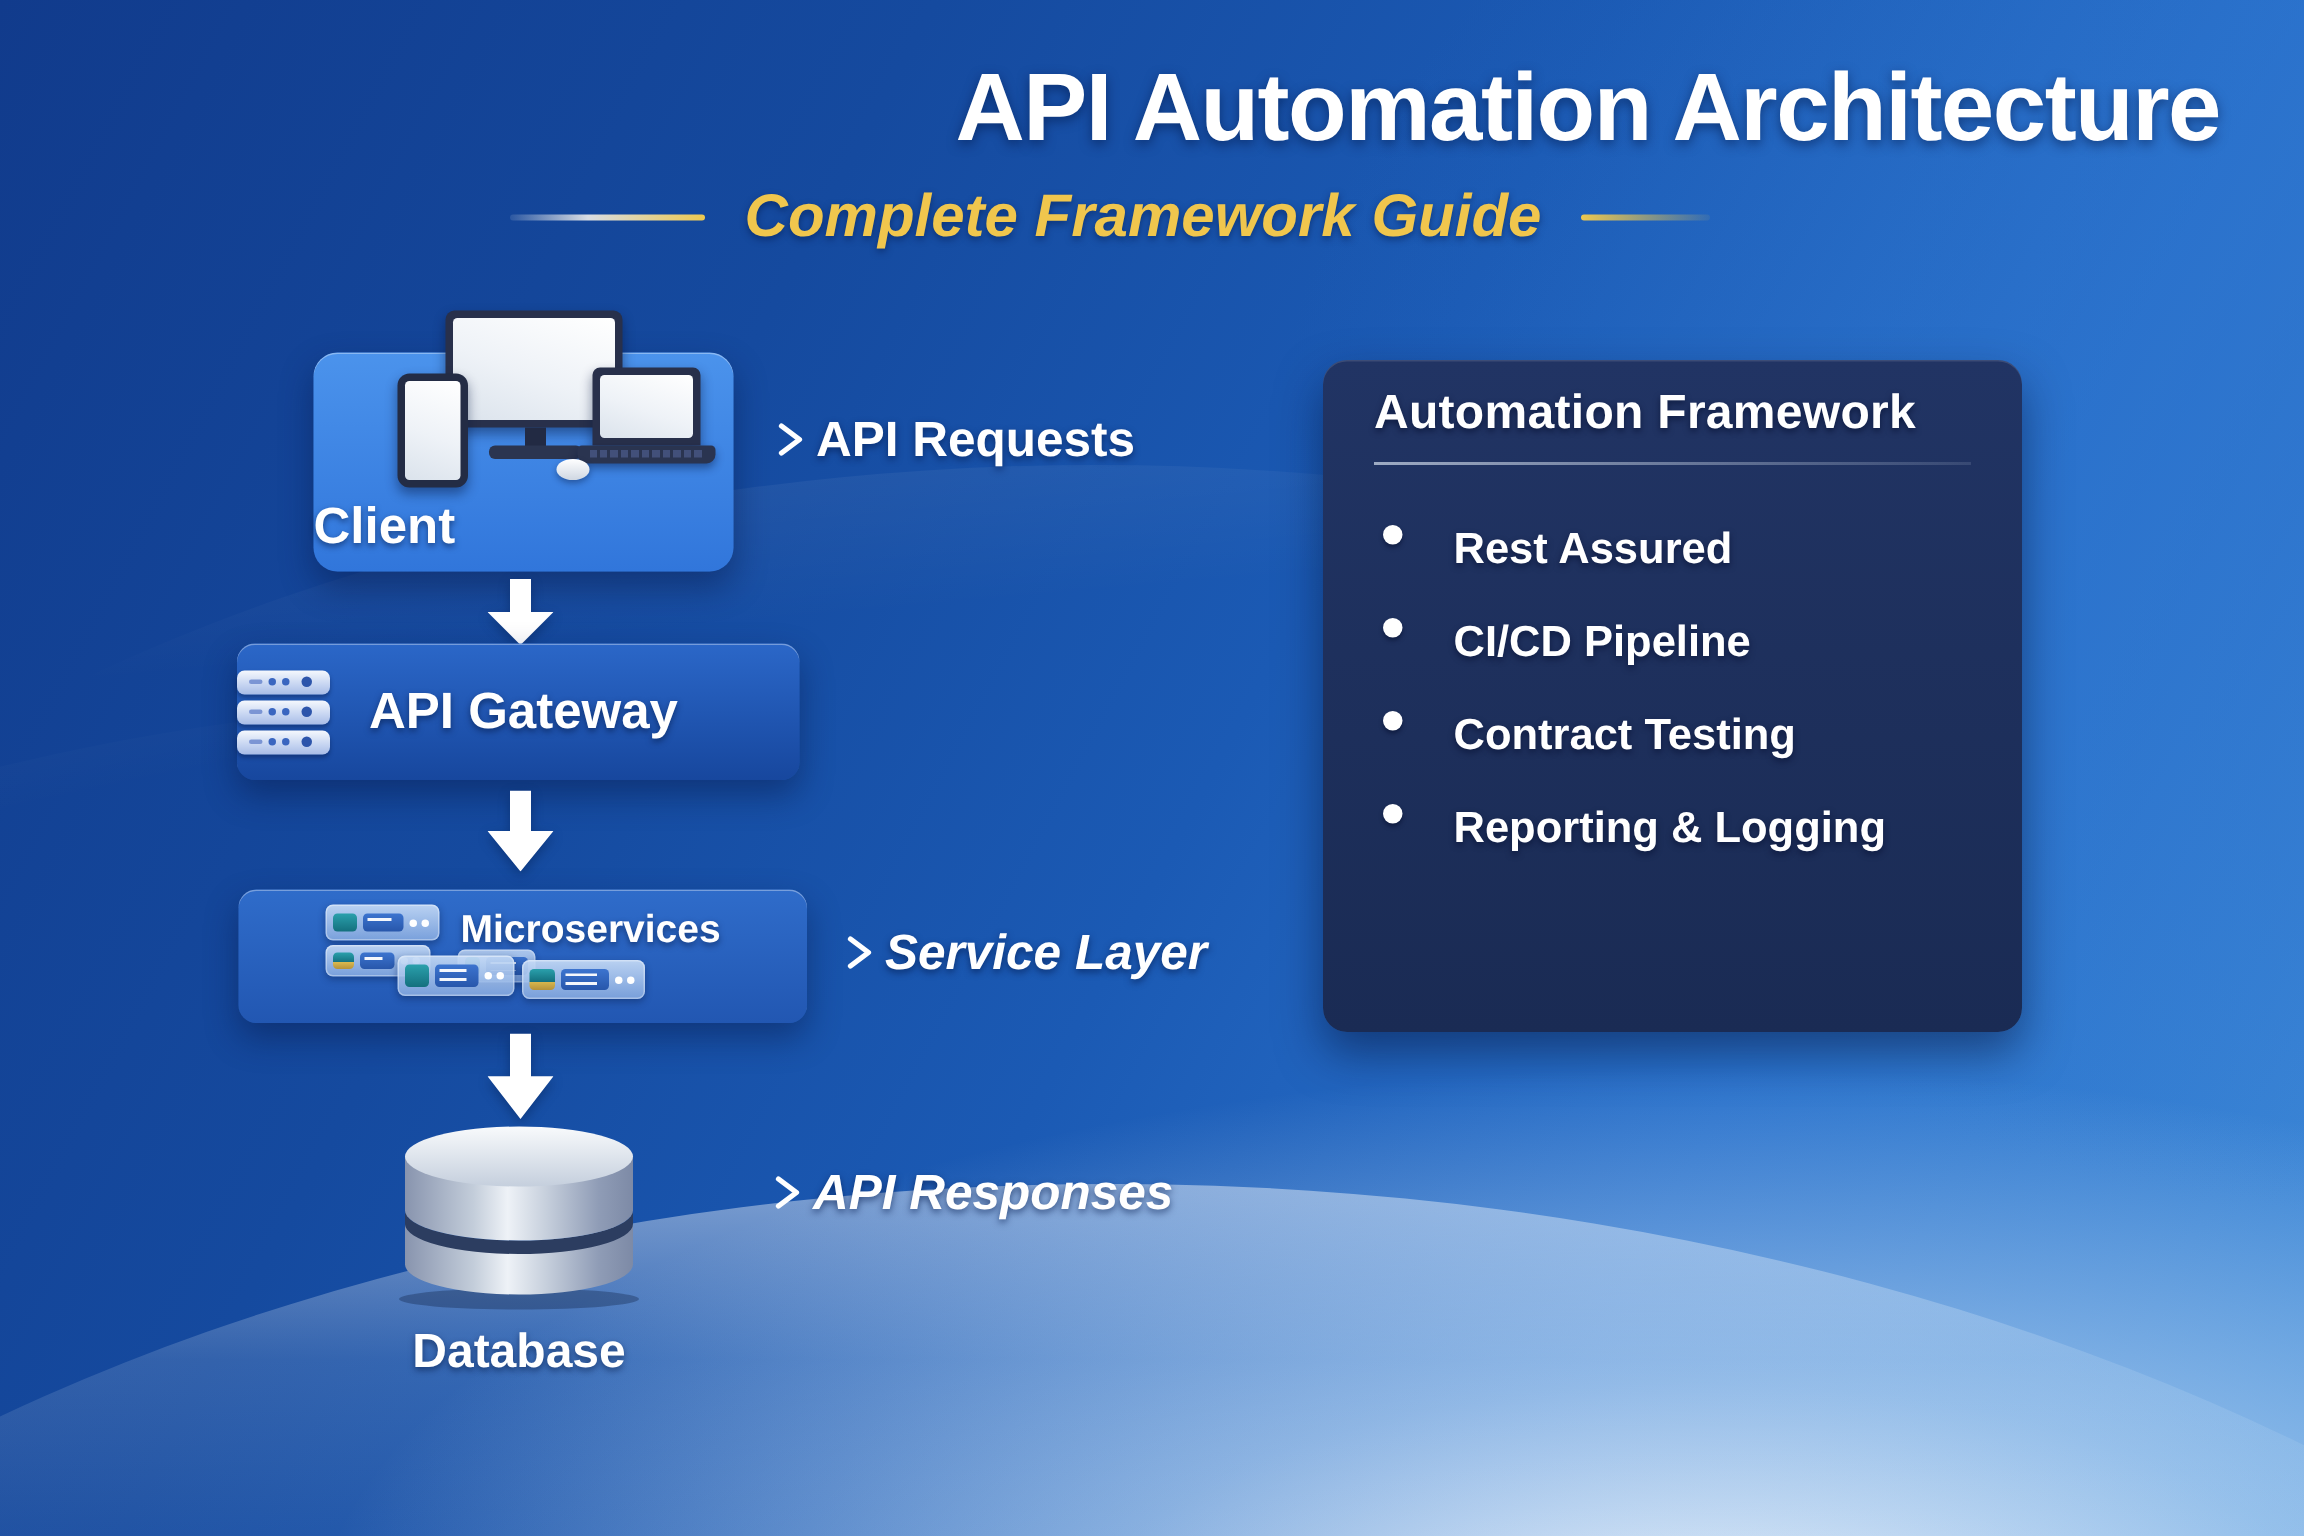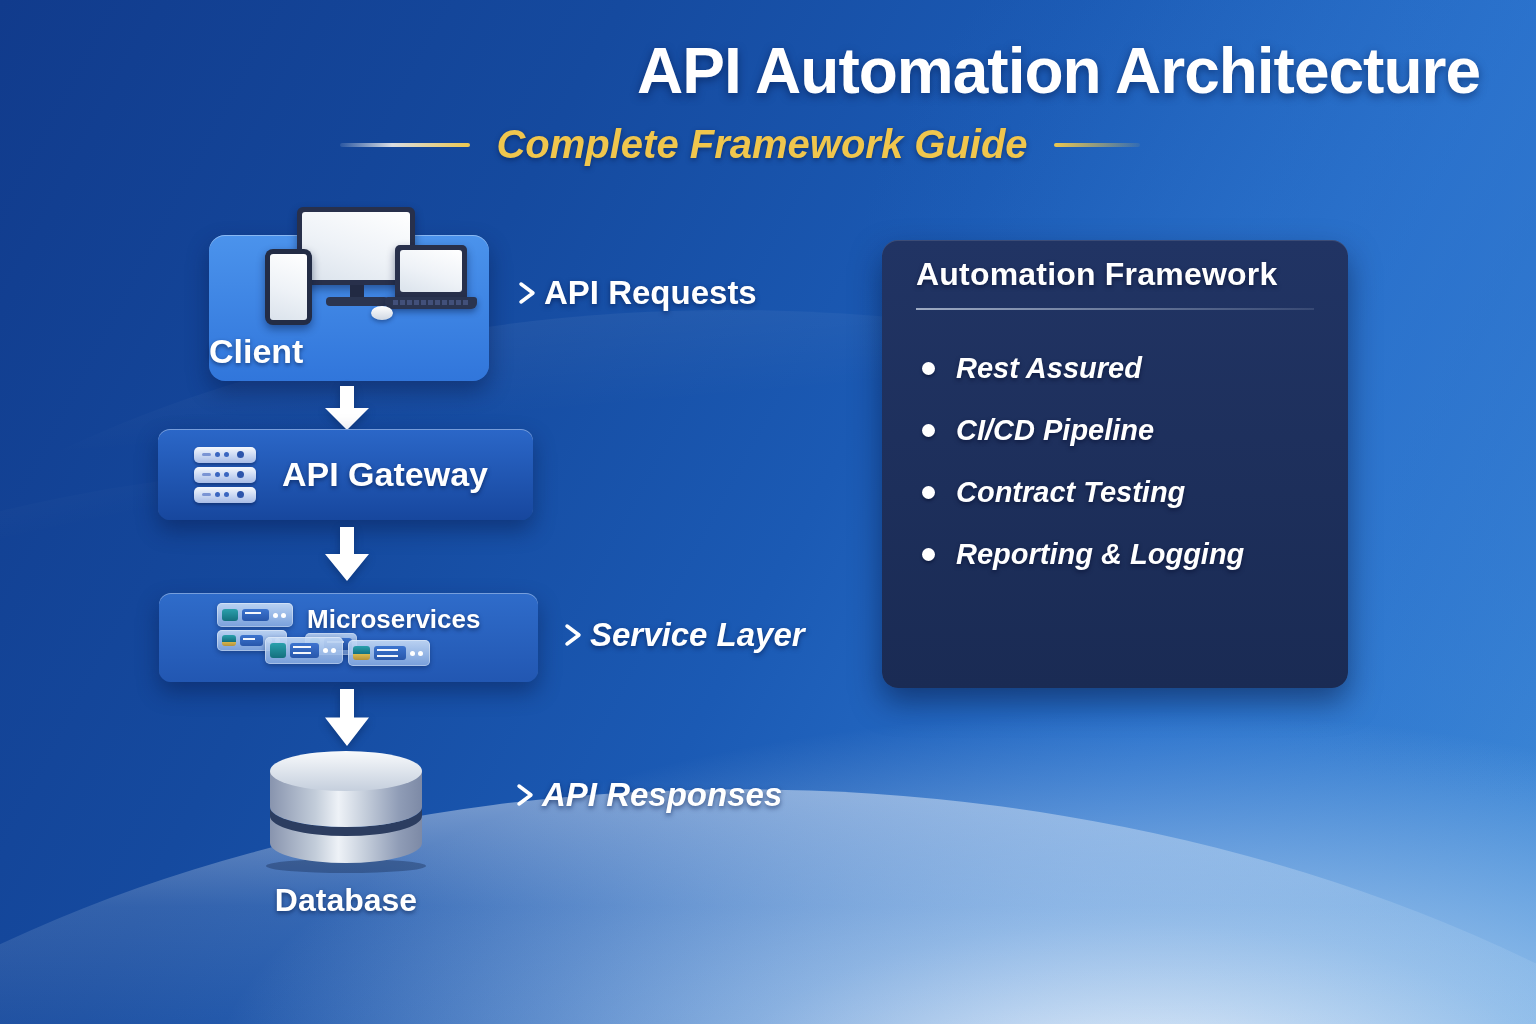--- a/index.html
+++ b/index.html
@@ -51,21 +51,21 @@
   .laptop-screen{left:170px;top:38px;width:72px;height:52px;border-radius:5px 5px 0 0;}
   .laptop-base{position:absolute;left:160px;top:90px;width:92px;height:12px;border-radius:3px 3px 6px 6px;
     background:#2a3450;box-shadow:0 3px 6px rgba(5,20,60,0.45);}
   .laptop-base::before{content:"";position:absolute;left:8px;right:8px;top:3px;height:5px;
     background:repeating-linear-gradient(90deg,#42507a 0 5px,#2a3450 5px 7px);}
   .mouse{position:absolute;left:146px;top:99px;width:22px;height:14px;border-radius:50%;
     background:linear-gradient(180deg,#ffffff,#cfd7e2);box-shadow:0 2px 4px rgba(5,20,60,0.4);}
 
   
   .gateway-box{left:158px;top:429px;width:375px;height:91px;display:flex;align-items:center;
-    padding-left:36px;gap:26px;box-sizing:border-box;
+    gap:26px;box-sizing:border-box;
     background:linear-gradient(180deg,#2b67c8 0%,#17479e 100%);}
   .gateway-box .box-label{font-size:34px;}
   .server-stack{display:flex;flex-direction:column;gap:4px;}
   .server-bar{width:62px;height:16px;border-radius:5px;display:flex;align-items:center;gap:4px;
     padding:0 8px;box-sizing:border-box;
     background:linear-gradient(180deg,#f5f8fd 0%,#c5d4f1 60%,#a8bce6 100%);
     box-shadow:0 2px 3px rgba(6,25,70,0.45);}
   .sb-dot{border-radius:50%;background:#3a66c0;}
   .sb-dot.small{width:5px;height:5px;}
   .sb-dot.big{width:7px;height:7px;margin-left:auto;margin-right:4px;background:#2d55ab;}
@@ -117,21 +117,21 @@
   
   .panel{position:absolute;left:882px;top:240px;width:466px;height:448px;box-sizing:border-box;
     border-radius:16px;padding:16px 34px 0 34px;
     background:linear-gradient(180deg,#213464 0%,#1a2b54 100%);
     box-shadow:0 14px 30px rgba(4,18,56,0.5), inset 0 1px 0 rgba(255,255,255,0.12);}
   .panel-title{margin:0;font-size:32px;font-weight:bold;letter-spacing:0.2px;
     text-shadow:0 2px 4px rgba(0,10,40,0.6);}
   .panel-divider{margin-top:15px;height:2px;border:none;
     background:linear-gradient(90deg,rgba(225,235,247,0.65),rgba(225,235,247,0.12));}
   .panel-list{list-style:none;margin:40px 0 0 0;padding:0 0 0 6px;}
-  .panel-list li{display:flex;align-items:center;gap:21px;margin-bottom:26px;height:36px;font-style:italic;}
+  .panel-list li{display:flex;gap:34px;margin-bottom:26px;height:36px;}
   .bullet{width:13px;height:13px;border-radius:50%;background:#ffffff;flex:0 0 auto;
     box-shadow:0 2px 3px rgba(0,10,40,0.5);}
   .panel-list .item-text{font-size:29px;font-weight:bold;text-shadow:0 2px 4px rgba(0,10,40,0.55);white-space:nowrap;}
 </style>
 </head>
 <body>
 
 <div class="stage">
   <div class="wave wave1"></div>
   <div class="wave wave3"></div>

